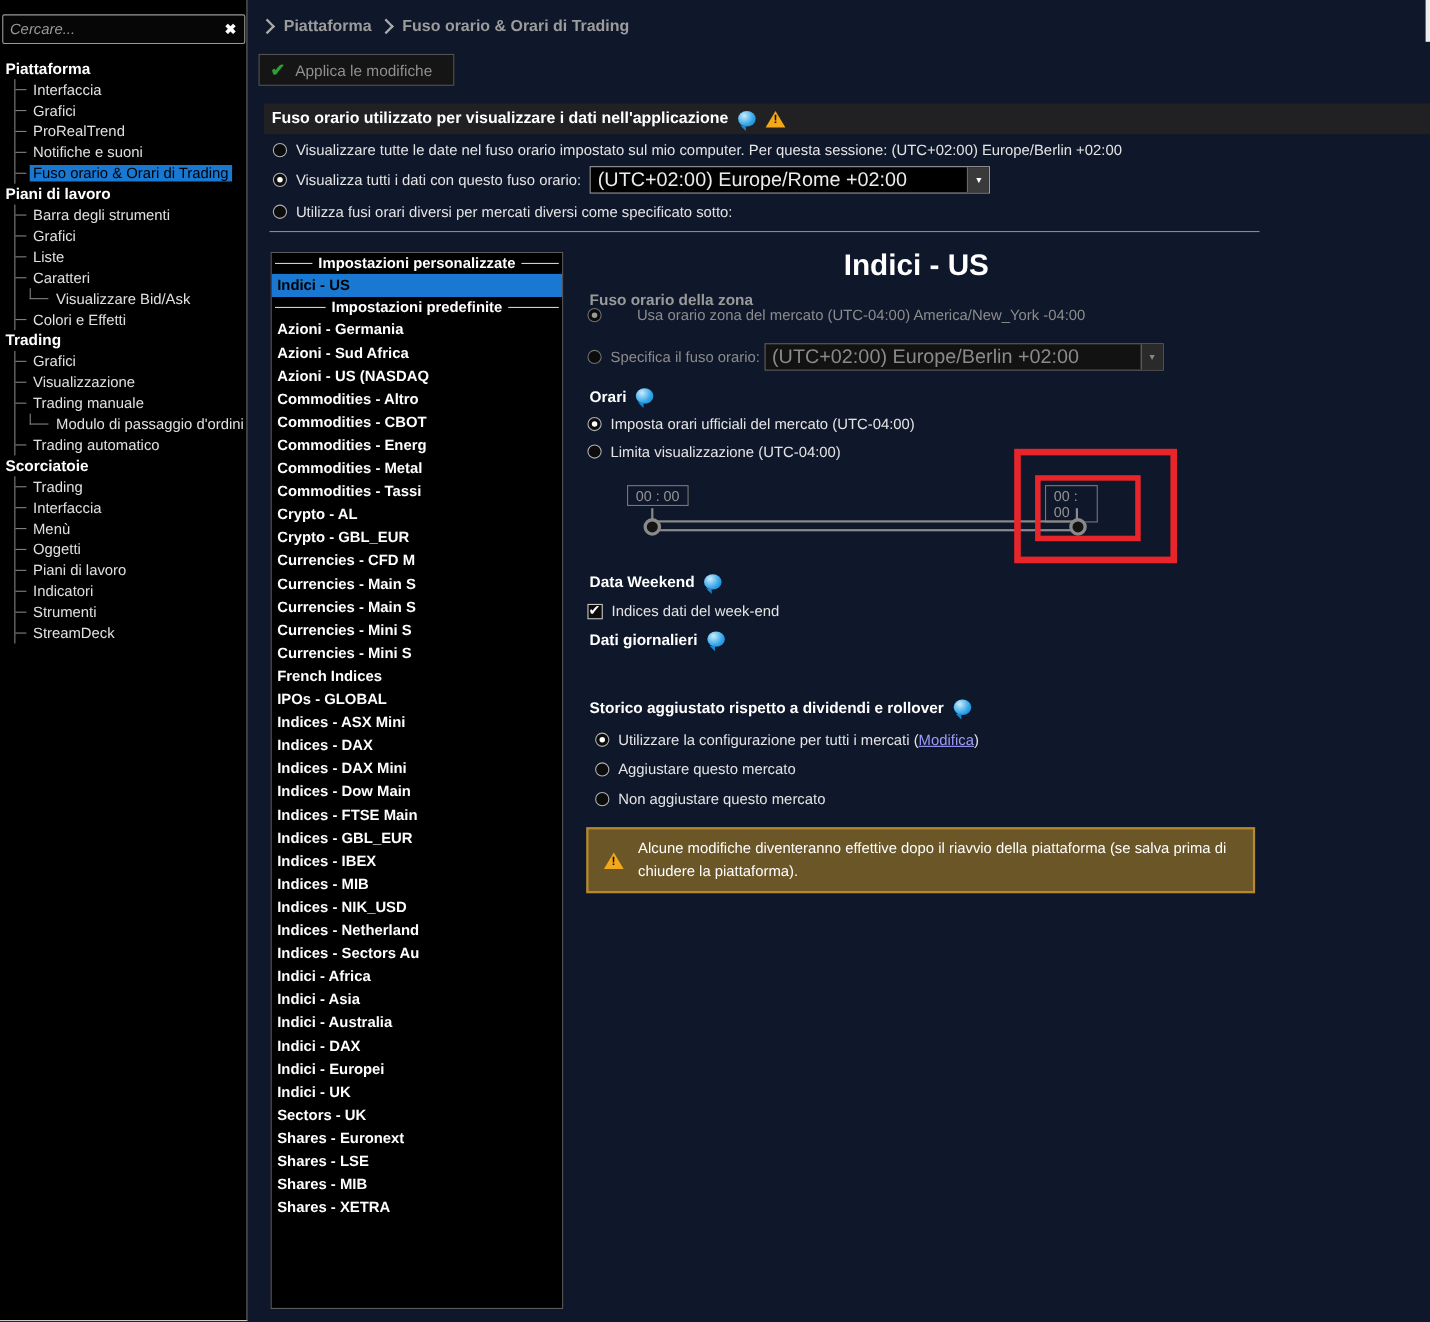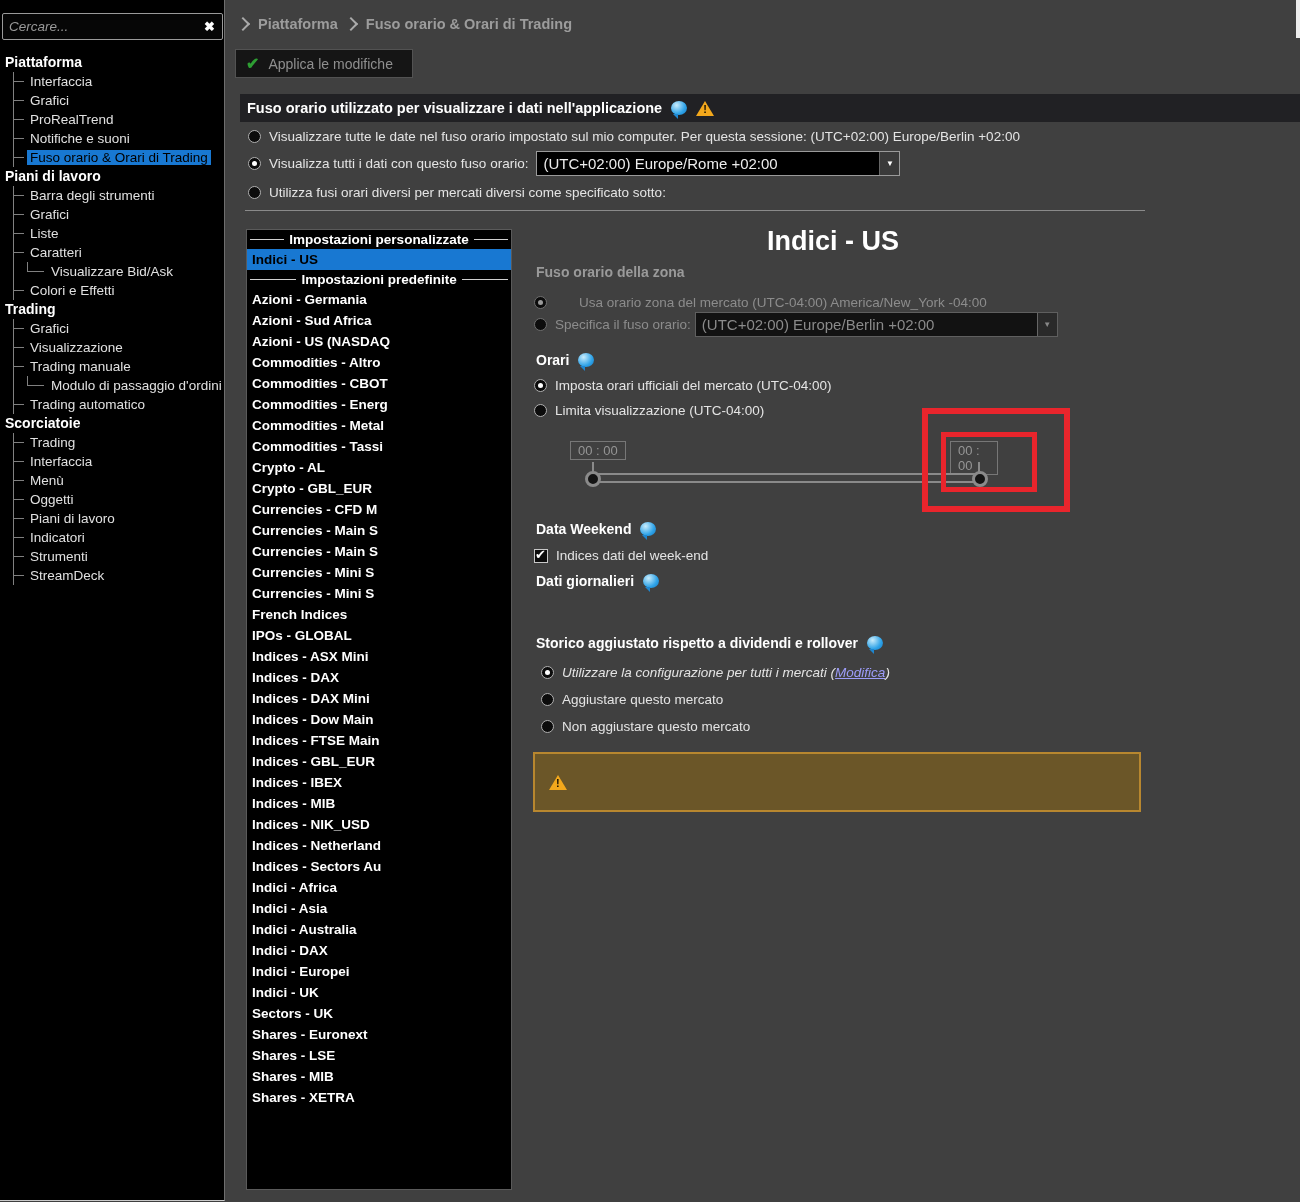--- a/index.html
+++ b/index.html
@@ -1,16 +1,16 @@
 <!DOCTYPE html>
 <html><head>
 <meta charset="utf-8">
 <style>
   html,body{margin:0;padding:0;background:#000;}
-  #app{position:relative;width:1300px;height:1202px;background:#404040;overflow:hidden;
+  #app{position:relative;width:1300px;height:1202px;background:#0f172a;overflow:hidden;
        font-family:"Liberation Sans",sans-serif;color:#e4e4e4;}
 
   
   .sidebar{position:absolute;left:0;top:0;width:225px;height:1201px;background:#000;
            border-right:1px solid #6e6e6e;border-bottom:1px solid #c9c9c9;box-sizing:border-box;}
   .search-box{position:absolute;left:2px;top:13px;width:221px;height:27px;border:1px solid #9a9a9a;
               border-radius:2px;display:flex;align-items:center;background:#060606;box-sizing:border-box;}
   .search-input{flex:1;min-width:0;background:transparent;border:0;outline:0;color:#cfcfcf;
                 font-style:italic;font-size:13.5px;padding:0 6px;font-family:inherit;}
   .search-input::placeholder{color:#9a9a9a;font-style:italic;}
@@ -48,21 +48,21 @@
   .row.disabled{color:#8c8c8c;}
   .radio{width:13px;height:13px;border:1px solid #b0b0b0;border-radius:50%;background:#0c0c0c;
          display:inline-block;position:relative;flex:none;box-sizing:border-box;}
   .radio.checked::after{content:'';position:absolute;left:3px;top:3px;width:5px;height:5px;border-radius:50%;background:#fff;}
   .radio.disabled{border-color:#6f6f6f;}
   .radio.disabled.checked::after{background:#9a9a9a;}
   .checkbox{width:14px;height:14px;border:1px solid #c8c8c8;background:#0c0c0c;display:inline-block;
             position:relative;flex:none;box-sizing:border-box;}
   .checkbox.checked::after{content:'✔';position:absolute;left:0px;top:-3px;font-size:13px;color:#fff;}
   .combo{display:flex;align-items:center;height:25px;border:1px solid #9a9a9a;background:#000;box-sizing:border-box;}
-  .combo .c-text{padding:0 6px;font-size:15px;color:#ececec;flex:1;white-space:nowrap;overflow:hidden;}
+  .combo .c-text{padding:0 6px;font-size:18px;color:#ececec;flex:1;white-space:nowrap;overflow:hidden;}
   .combo .c-btn{width:19px;align-self:stretch;background:#3a3a3a;border-left:1px solid #666;
                 display:flex;align-items:center;justify-content:center;font-size:8px;color:#fff;cursor:pointer;}
   .combo.disabled{border-color:#5f5f5f;background:#121212;}
   .combo.disabled .c-text{color:#8a8a8a;}
   .combo.disabled .c-btn{background:#2a2a2a;color:#888;}
   .bubble{width:16px;height:14px;border-radius:50%;flex:none;display:inline-block;position:relative;
           background:radial-gradient(circle at 35% 30%, #c9ecfb, #2fa3e8 60%, #1479c2);}
   .bubble::after{content:'';position:absolute;left:2px;bottom:-4px;width:0;height:0;
                  border-left:5px solid transparent;border-top:5px solid #1e86cf;}
   .warn{width:0;height:0;border-left:9px solid transparent;border-right:9px solid transparent;
@@ -236,21 +236,21 @@
       <div class="m-item">Shares - LSE</div>
       <div class="m-item">Shares - MIB</div>
       <div class="m-item">Shares - XETRA</div>
     </div>
 
   <div class="detail-title">Indici - US</div>
 
   <div class="sec-label muted" style="left:536px;top:264px;">
     <span>Fuso orario della zona</span>
   </div>
-  <div class="row disabled" style="left:534px;top:295px;gap:32px;">
+  <div class="row disabled" style="left:534px;top:279px;gap:32px;">
     <span class="radio disabled checked"></span>
     <span>Usa orario zona del mercato (UTC-04:00) America/New_York -04:00</span>
   </div>
   <div class="row disabled" style="left:534px;top:312px;">
     <span class="radio disabled"></span>
     <span>Specifica il fuso orario:</span>
     <div class="combo disabled" style="width:363px;margin-left:-4px;">
       <span class="c-text">(UTC+02:00) Europe/Berlin +02:00</span>
       <span class="c-btn">▼</span>
     </div>
@@ -292,32 +292,33 @@
 
   <div class="sec-label" style="left:536px;top:573px;">
     <span>Dati giornalieri</span>
     <span class="bubble"></span>
   </div>
 
   <div class="sec-label" style="left:536px;top:635px;">
     <span>Storico aggiustato rispetto a dividendi e rollover</span>
     <span class="bubble"></span>
   </div>
-  <div class="row" style="left:541px;top:665px;font-style:italic;">
+  <div class="row" style="left:541px;top:665px;">
     <span class="radio checked"></span>
     <span>
       <span>Utilizzare la configurazione per tutti i mercati (</span><span class="link">Modifica</span><span>)</span>
     </span>
   </div>
   <div class="row" style="left:541px;top:692px;">
     <span class="radio"></span>
     <span>Aggiustare questo mercato</span>
   </div>
   <div class="row" style="left:541px;top:719px;justify-content:flex-end;">
     <span class="radio"></span>
     <span>Non aggiustare questo mercato</span>
   </div>
 
   <div class="warnbox">
     <span class="warn"></span>
+    <span class="txt">Alcune modifiche diventeranno effettive dopo il riavvio della piattaforma (se salva prima di chiudere la piattaforma).</span>
   </div>
 
 </div>
 
 </body></html>

